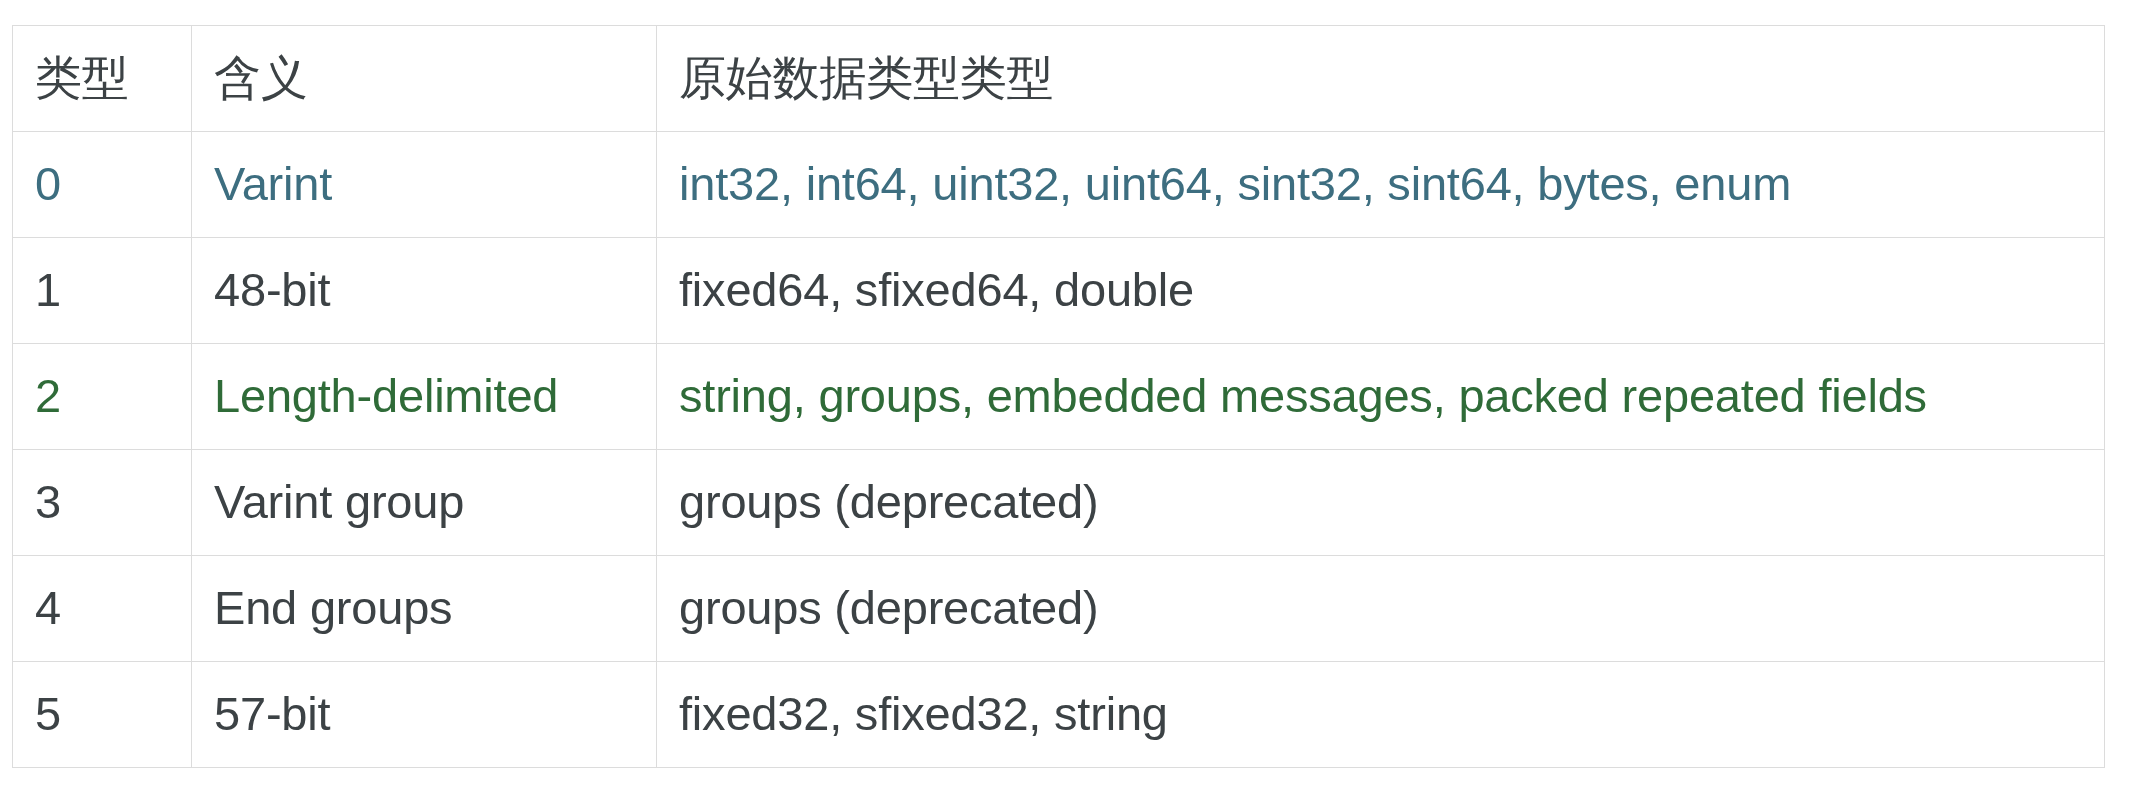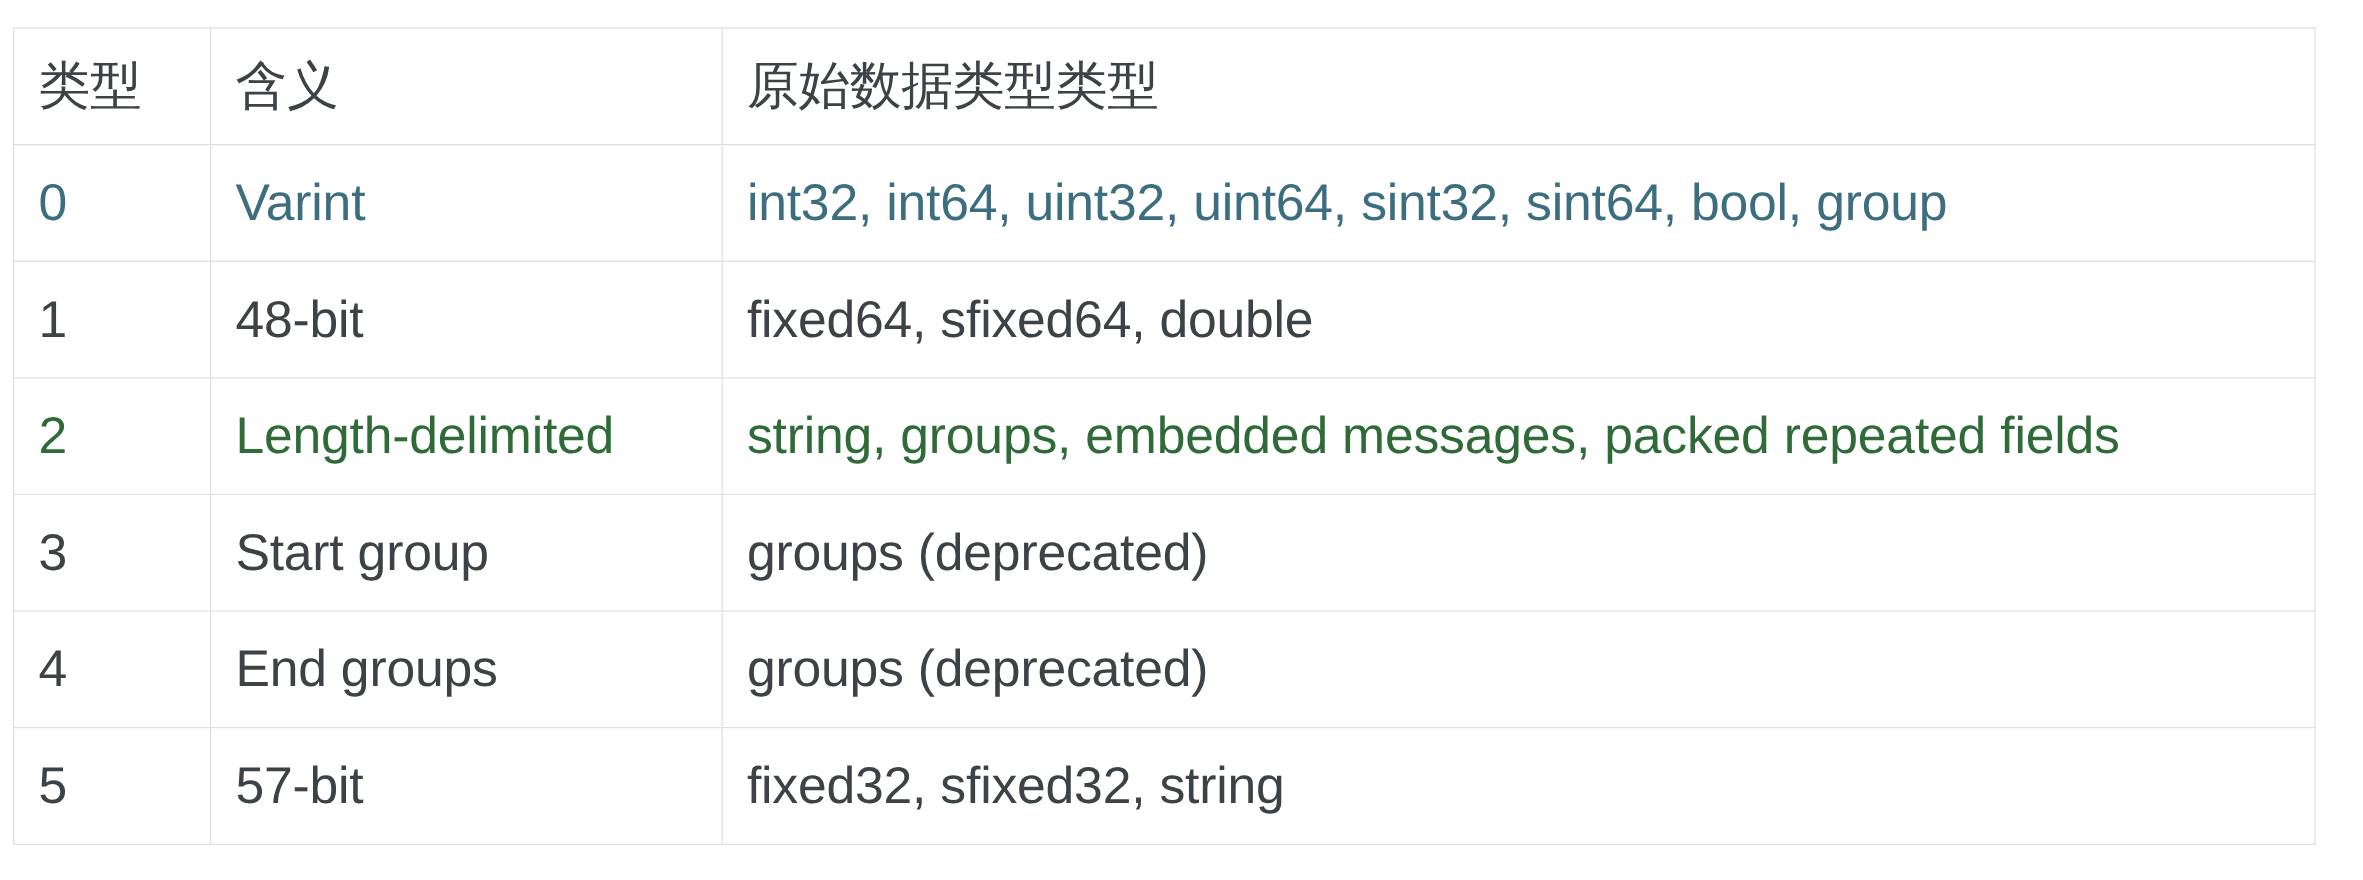--- a/index.html
+++ b/index.html
@@ -75,35 +75,35 @@
       <tr>
         <th>类型</th>
         <th>含义</th>
         <th>原始数据类型类型</th>
       </tr>
     </thead>
     <tbody>
       <tr class="accent-teal">
         <td>0</td>
         <td>Varint</td>
-        <td>int32, int64, uint32, uint64, sint32, sint64, bool, group</td>
+        <td>int32, int64, uint32, uint64, sint32, sint64, bytes, enum</td>
       </tr>
       <tr class="accent-grey">
         <td>1</td>
         <td>48-bit</td>
         <td>fixed64, sfixed64, double</td>
       </tr>
       <tr class="accent-green">
         <td>2</td>
         <td>Length-delimited</td>
         <td>string, groups, embedded messages, packed repeated fields</td>
       </tr>
       <tr class="accent-grey">
         <td>3</td>
-        <td>Start group</td>
+        <td>Varint group</td>
         <td>groups (deprecated)</td>
       </tr>
       <tr class="accent-grey">
         <td>4</td>
         <td>End groups</td>
         <td>groups (deprecated)</td>
       </tr>
       <tr class="accent-grey">
         <td>5</td>
         <td>57-bit</td>

